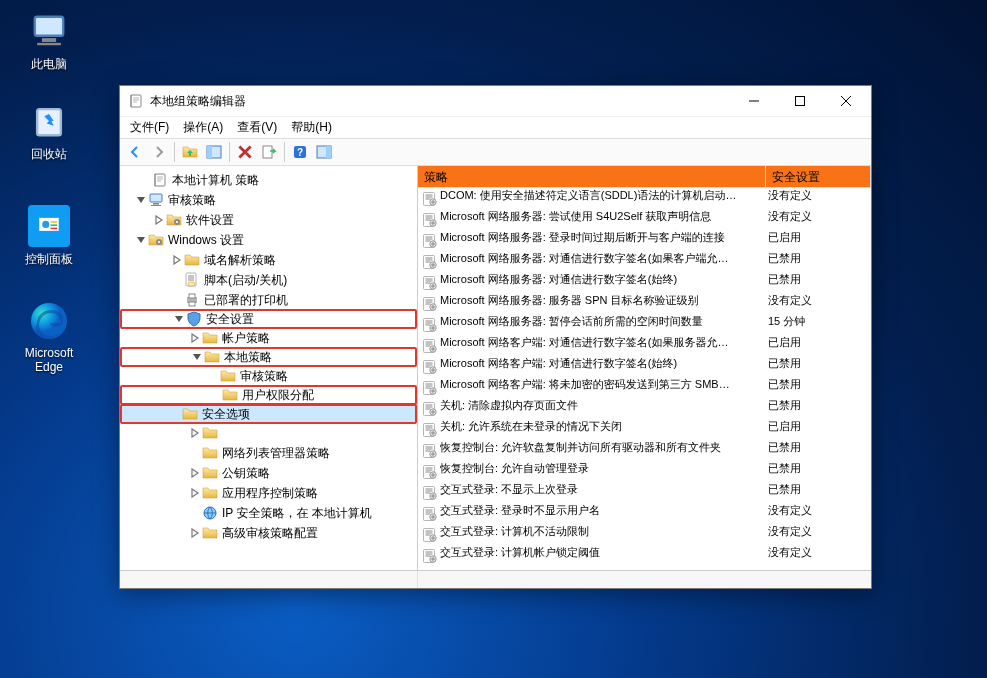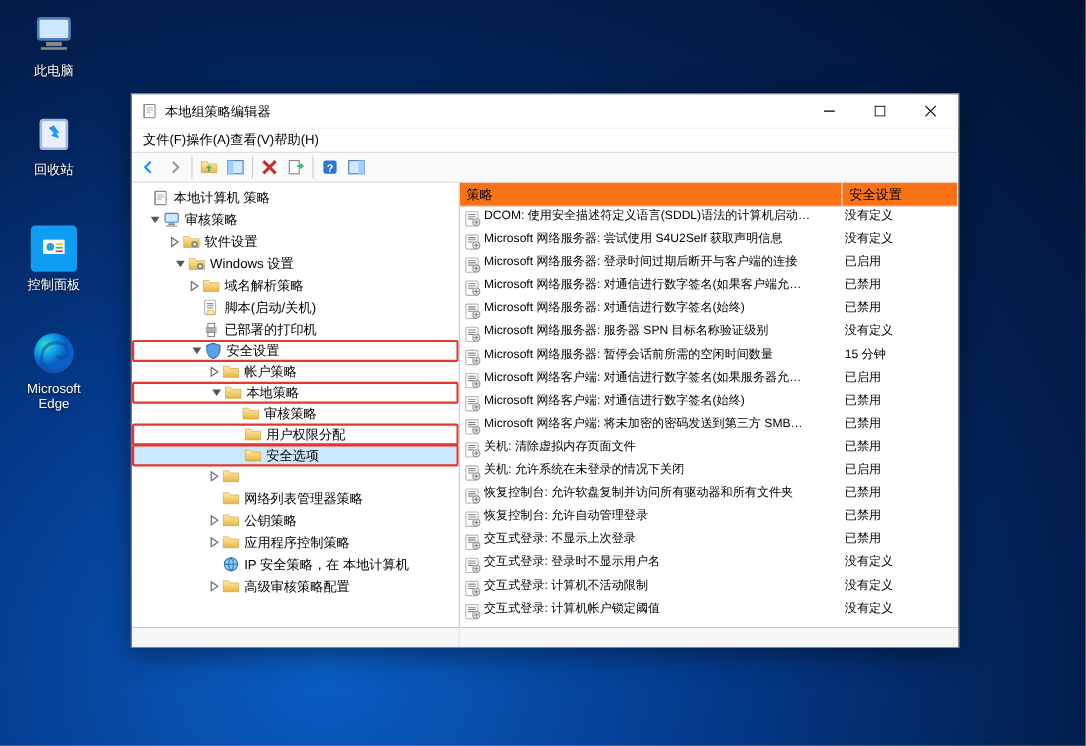--- a/index.html
+++ b/index.html
@@ -13,21 +13,21 @@
 .desktop-icon .ico { width:42px; height:42px; margin:0 auto 4px; display:flex; align-items:center; justify-content:center; font-size:32px; border-radius:4px; }
 .shadow-lbl { text-shadow:0 1px 2px rgba(0,0,0,.8); }
 
 .window { position:absolute; left:119px; top:85px; width:753px; height:504px; background:#fff; border:1px solid #7a7a7a; box-shadow:0 6px 24px rgba(0,0,0,.4); }
 .titlebar { height:30px; display:flex; align-items:center; padding:0 2px 0 8px; background:#fff; }
 .titlebar .ti { width:16px; height:16px; margin-right:6px; display:flex; align-items:center; justify-content:center; }
 .titlebar .title { font-size:12px; flex:1; }
 .winbtns { display:flex; }
 .winbtn { width:46px; height:30px; display:flex; align-items:center; justify-content:center; }
 .winbtn svg { width:10px; height:10px; }
-.menubar { height:22px; display:flex; align-items:center; padding:0 10px; font-size:12px; border-top:1px solid #f1f1f1; }
+.menubar { height:22px; display:flex; align-items:center; gap:14px; padding:0 10px; font-size:12px; border-top:1px solid #f1f1f1; }
 .toolbar { height:28px; display:flex; align-items:center; gap:2px; padding:0 4px; border-top:1px solid #ddd; border-bottom:1px solid #ddd; background:#fafafa; }
 .toolbar .tb { width:22px; height:22px; display:flex; align-items:center; justify-content:center; border:1px solid transparent; }
 .toolbar .sep { width:1px; height:20px; background:#ccc; margin:0 2px; }
 .content { display:flex; height:calc(100% - 98px); }
 .tree-pane { width:298px; border-right:1px solid #ccc; overflow:auto; padding:4px 0; }
 .list-pane { flex:1; overflow:auto; }
 .status { height:18px; border-top:1px solid #ccc; background:#f7f7f7; font-size:12px; display:flex; }
 .status .c1 { width:298px; border-right:1px solid #e2e2e2; }
 
 .tree ul { list-style:none; }
@@ -238,21 +238,21 @@
           <rect x="10" y="2" width="5" height="12" fill="#9dd0ff"></rect>
         </svg>
       </div>
   </div>
 
   <div class="content">
     <div class="tree-pane">
       <div class="tree">
         <ul>
           <li>
-            <div class="row" style="padding-left:4px">
+            <div class="row" style="padding-left:18px">
               <span class="tw none">
                   <svg width="10" height="10">
                     <use href="#tw-open"></use>
                   </svg>
                 </span>
               <span class="ic">
                   <svg width="16" height="16">
                     <use href="#book"></use>
                   </svg>
                 </span>
@@ -283,21 +283,21 @@
                         </span>
                         <span class="ic">
                           <svg width="16" height="16">
                             <use href="#folder-gear"></use>
                           </svg>
                         </span>
                         <span>软件设置</span>
                       </div>
                     </li>
                   <li>
-                    <div class="row" style="padding-left:37px">
+                    <div class="row" style="padding-left:14px">
                         <span class="tw">
                           <svg width="10" height="10">
                             <use href="#tw-open"></use>
                           </svg>
                         </span>
                         <span class="ic">
                           <svg width="16" height="16">
                             <use href="#folder-gear"></use>
                           </svg>
                         </span>
@@ -402,21 +402,21 @@
                                     <span class="tw none"></span>
                                     <span class="ic">
                                       <svg width="16" height="16">
                                         <use href="#folder"></use>
                                       </svg>
                                     </span>
                                     <span>用户权限分配</span>
                                   </div>
                                 </li>
                               <li>
-                                  <div class="row sel red-box" style="padding-left:86px">
+                                  <div class="row sel red-box" style="padding-left:46px">
                                     <span class="tw none"></span>
                                     <span class="ic">
                                       <svg width="16" height="16">
                                         <use href="#folder"></use>
                                       </svg>
                                     </span>
                                     <span>安全选项</span>
                                   </div>
                                 </li>
                             </ul>

